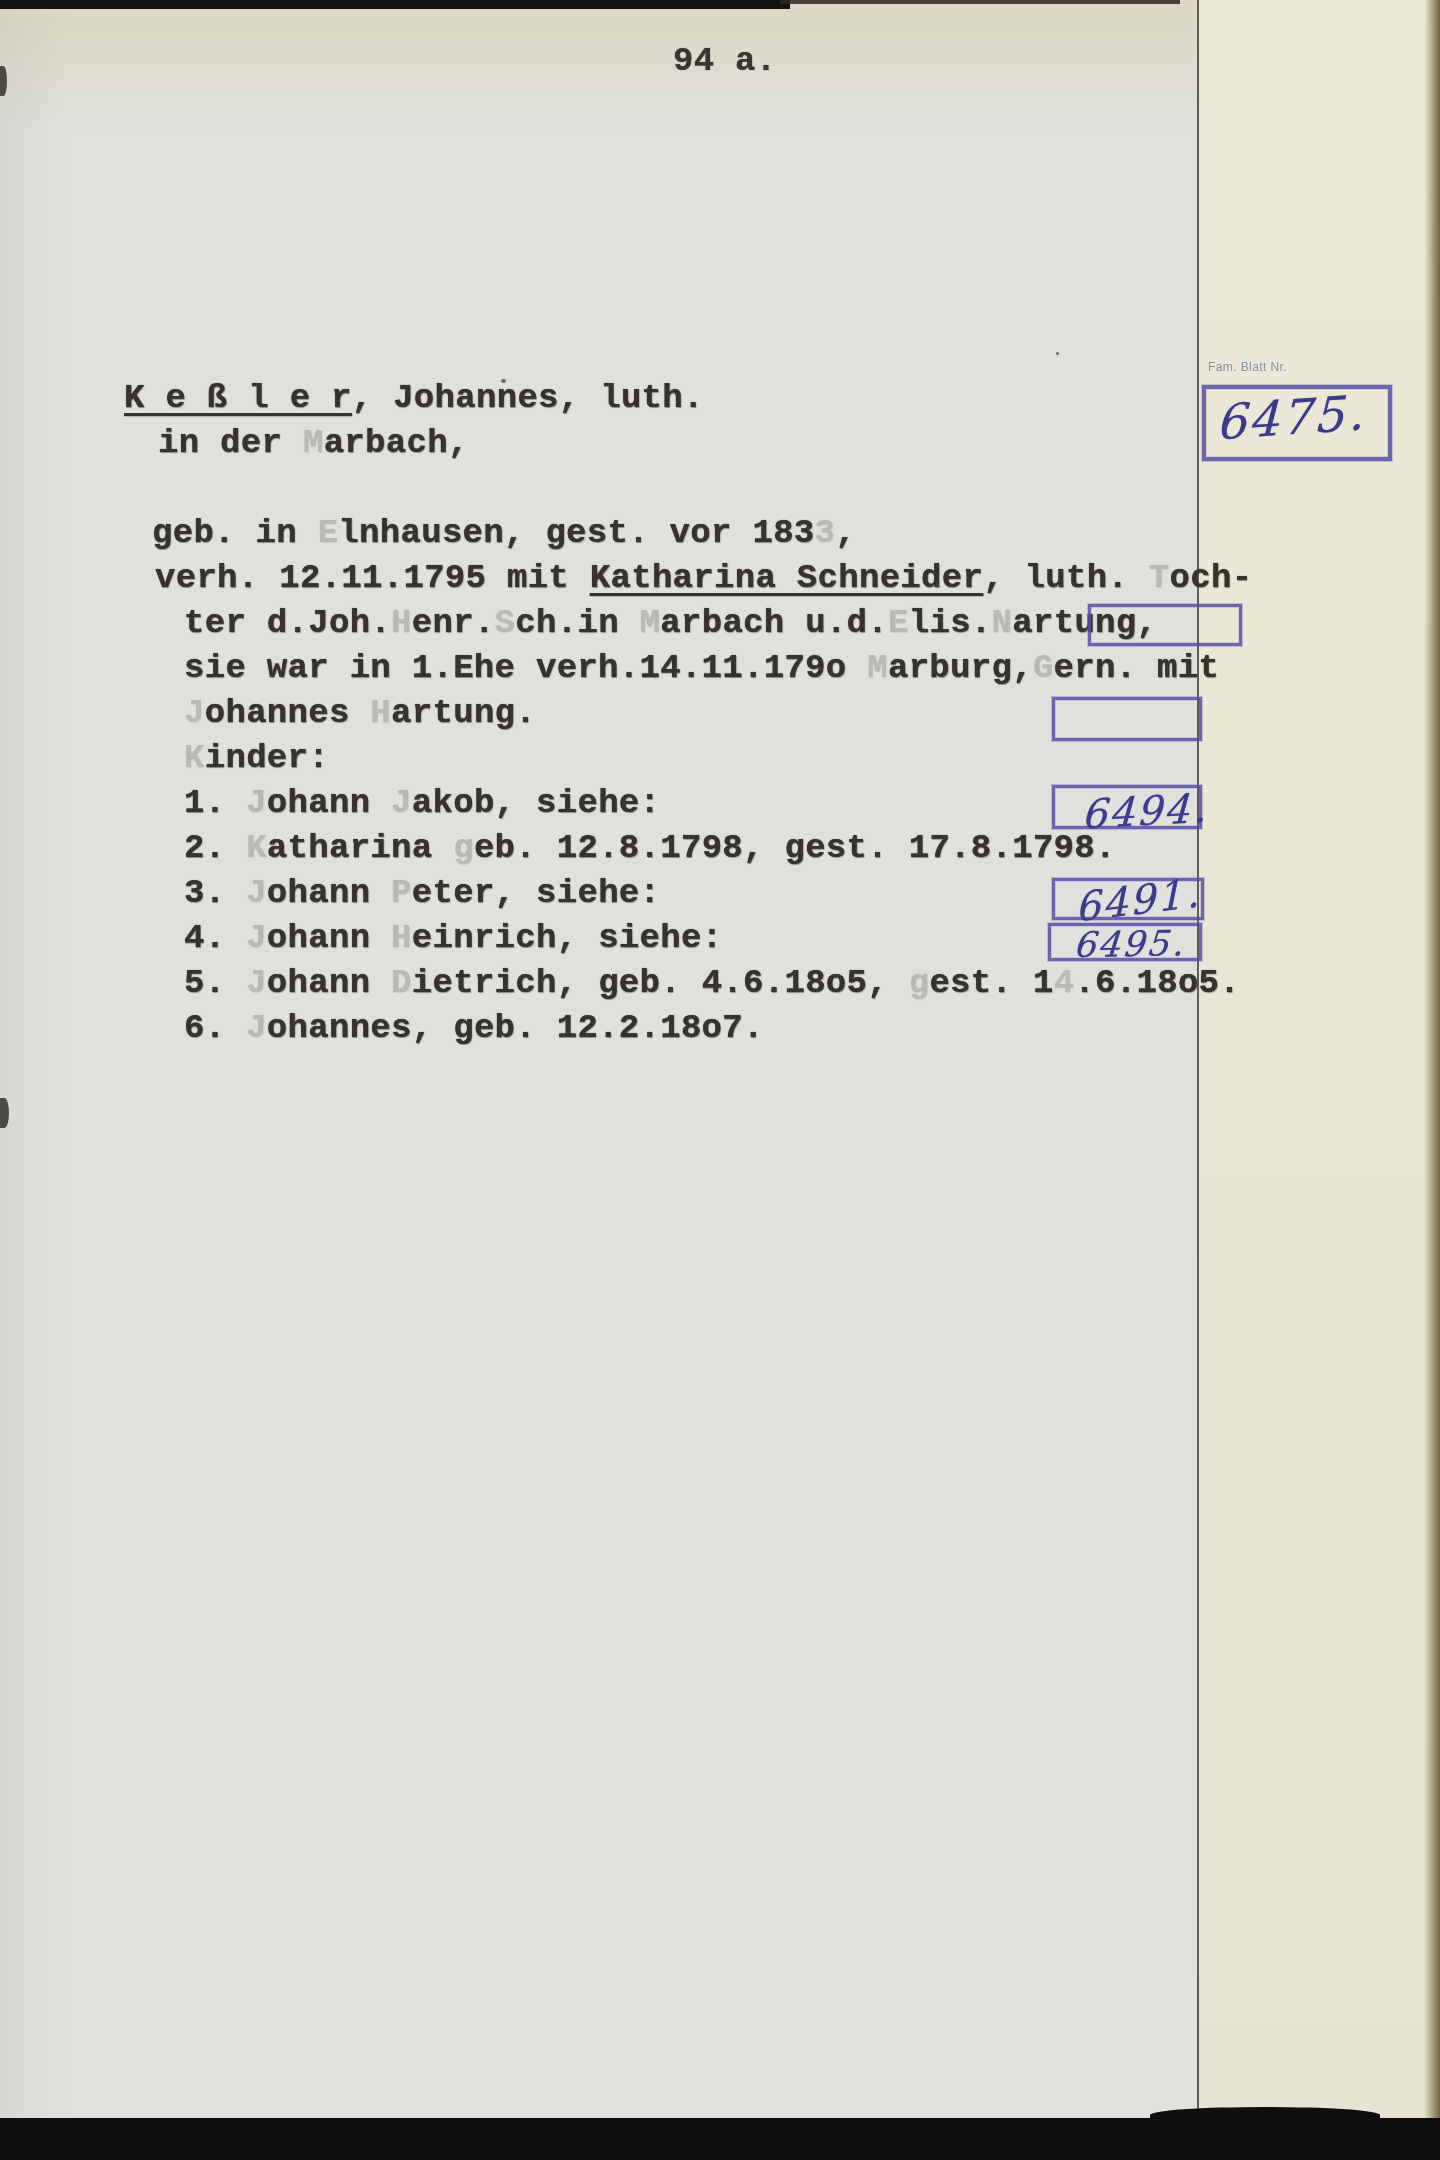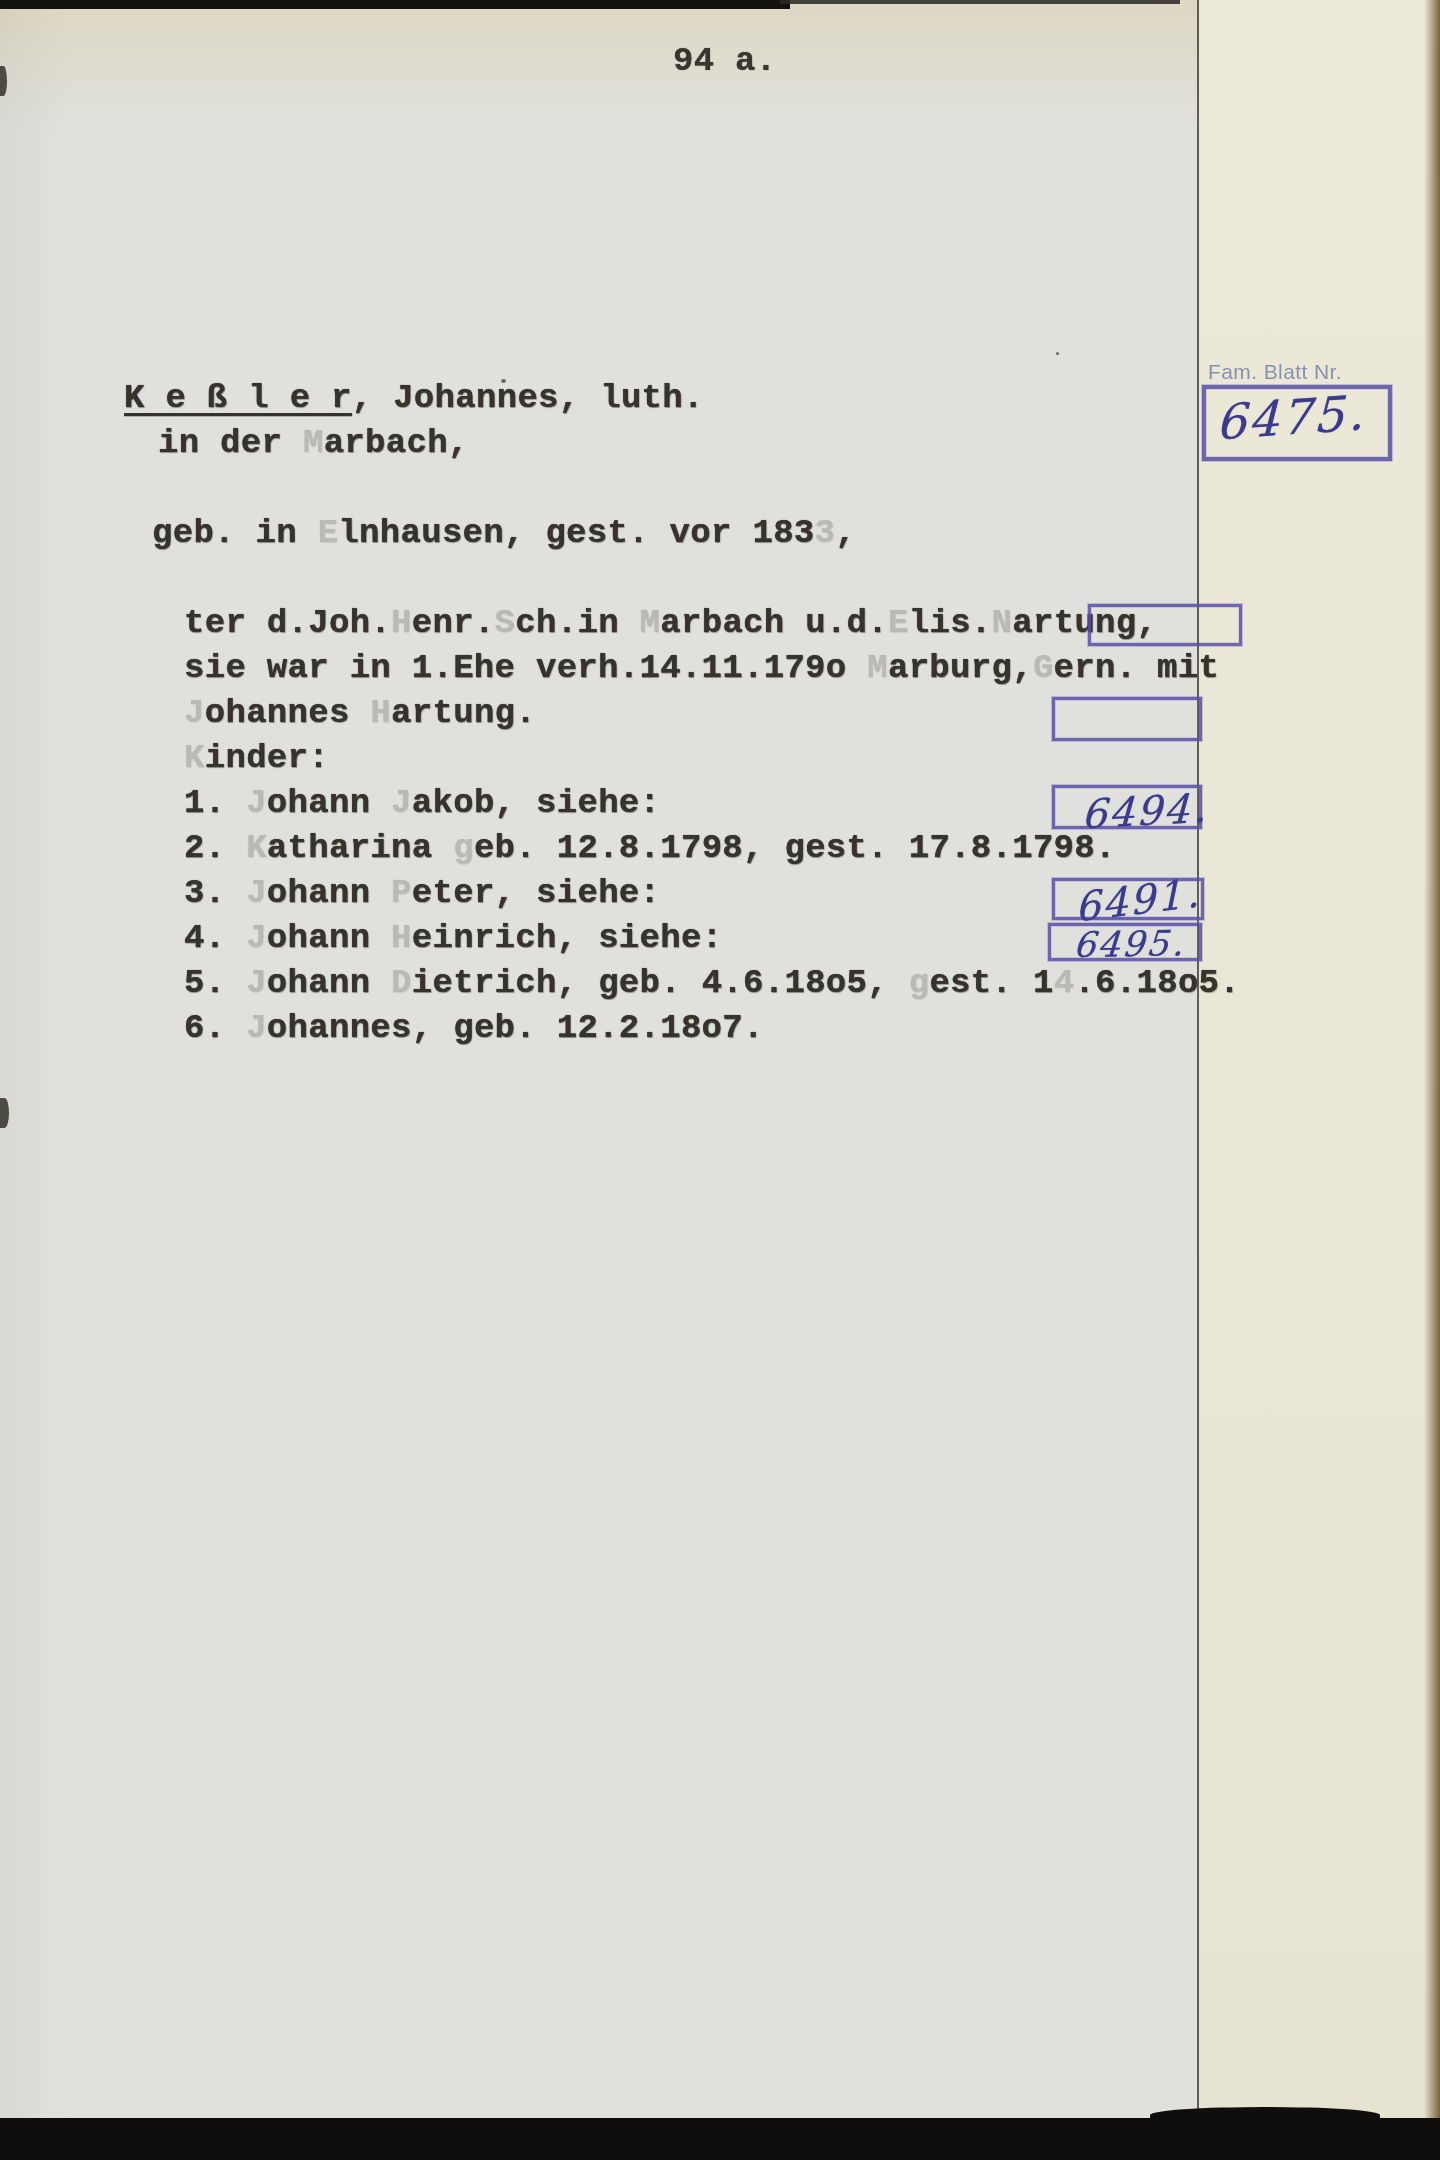--- a/index.html
+++ b/index.html
@@ -56,21 +56,21 @@
   }
   .page-number{
     position:absolute;left:673px;top:42px;
     font-family:"Liberation Mono", monospace;
     font-weight:700;font-size:34px;letter-spacing:0.3px;
     color:#3a362f;text-shadow:0 0 1px rgba(54,50,44,0.9);
   }
   .fam-blatt-label{
     position:absolute;left:1208px;top:360px;
     font-family:"Liberation Sans", sans-serif;
-    font-size:21px;letter-spacing:0.4px;
+    font-size:12px;letter-spacing:0.4px;
     color:#8990ad;
   }
   
   .stamp-box{
     position:absolute;
     border:3px solid rgba(88,78,168,0.85);
     box-shadow:0 0 0 1px rgba(88,78,168,0.28), inset 0 0 0 1px rgba(88,78,168,0.18);
     box-sizing:border-box;
   }
   
@@ -102,20 +102,21 @@
   <div class="speck" style="left:501px;top:379px;width:5px;height:4px;"></div>
   <div class="speck" style="left:1056px;top:352px;width:3px;height:3px;"></div>
 
   <div class="page-number">94 a.</div>
 
   <div class="fam-blatt-label">Fam. Blatt Nr.</div>
 
 <div class="typed-line" style="left: 124px; top: 381px;"><span class="underlined">K e ß l e r</span><span>, Johannes, luth.</span></div>
     <div class="typed-line" style="left: 158px; top: 426px;"><span>in der </span><span class="faint">M</span><span>arbach,</span></div>
     <div class="typed-line" style="left: 152px; top: 516px;"><span>geb. in </span><span class="faint">E</span><span>lnhausen, gest. vor 183</span><span class="faint">3</span><span>,</span></div>
+    <div class="typed-line" style="left: 155px; top: 561px;"><span>verh. 12.11.1795 mit </span><span class="underlined">Katharina Schneider</span><span>, luth. </span><span class="faint">T</span><span>och-</span></div>
     <div class="typed-line" style="left: 184px; top: 606px;"><span>ter d.Joh.</span><span class="faint">H</span><span>enr.</span><span class="faint">S</span><span>ch.in </span><span class="faint">M</span><span>arbach u.d.</span><span class="faint">E</span><span>lis.</span><span class="faint">N</span><span>artung,</span></div>
     <div class="typed-line" style="left: 184px; top: 651px;"><span>sie war in 1.Ehe verh.14.11.179o </span><span class="faint">M</span><span>arburg,</span><span class="faint">G</span><span>ern. mit</span></div>
     <div class="typed-line" style="left: 184px; top: 696px;"><span class="faint">J</span><span>ohannes </span><span class="faint">H</span><span>artung.</span></div>
     <div class="typed-line" style="left: 184px; top: 741px;"><span class="faint">K</span><span>inder:</span></div>
     <div class="typed-line" style="left: 184px; top: 786px;"><span>1. </span><span class="faint">J</span><span>ohann </span><span class="faint">J</span><span>akob, siehe:</span></div>
     <div class="typed-line" style="left: 184px; top: 831px;"><span>2. </span><span class="faint">K</span><span>atharina </span><span class="faint">g</span><span>eb. 12.8.1798, gest. 17.8.1798.</span></div>
     <div class="typed-line" style="left: 184px; top: 876px;"><span>3. </span><span class="faint">J</span><span>ohann </span><span class="faint">P</span><span>eter, siehe:</span></div>
     <div class="typed-line" style="left: 184px; top: 921px;"><span>4. </span><span class="faint">J</span><span>ohann </span><span class="faint">H</span><span>einrich, siehe:</span></div>
     <div class="typed-line" style="left: 184px; top: 966px;"><span>5. </span><span class="faint">J</span><span>ohann </span><span class="faint">D</span><span>ietrich, geb. 4.6.18o5, </span><span class="faint">g</span><span>est. 1</span><span class="faint">4</span><span>.6.18o5.</span></div>
     <div class="typed-line" style="left: 184px; top: 1011px;"><span>6. </span><span class="faint">J</span><span>ohannes, geb. 12.2.18o7.</span></div>

